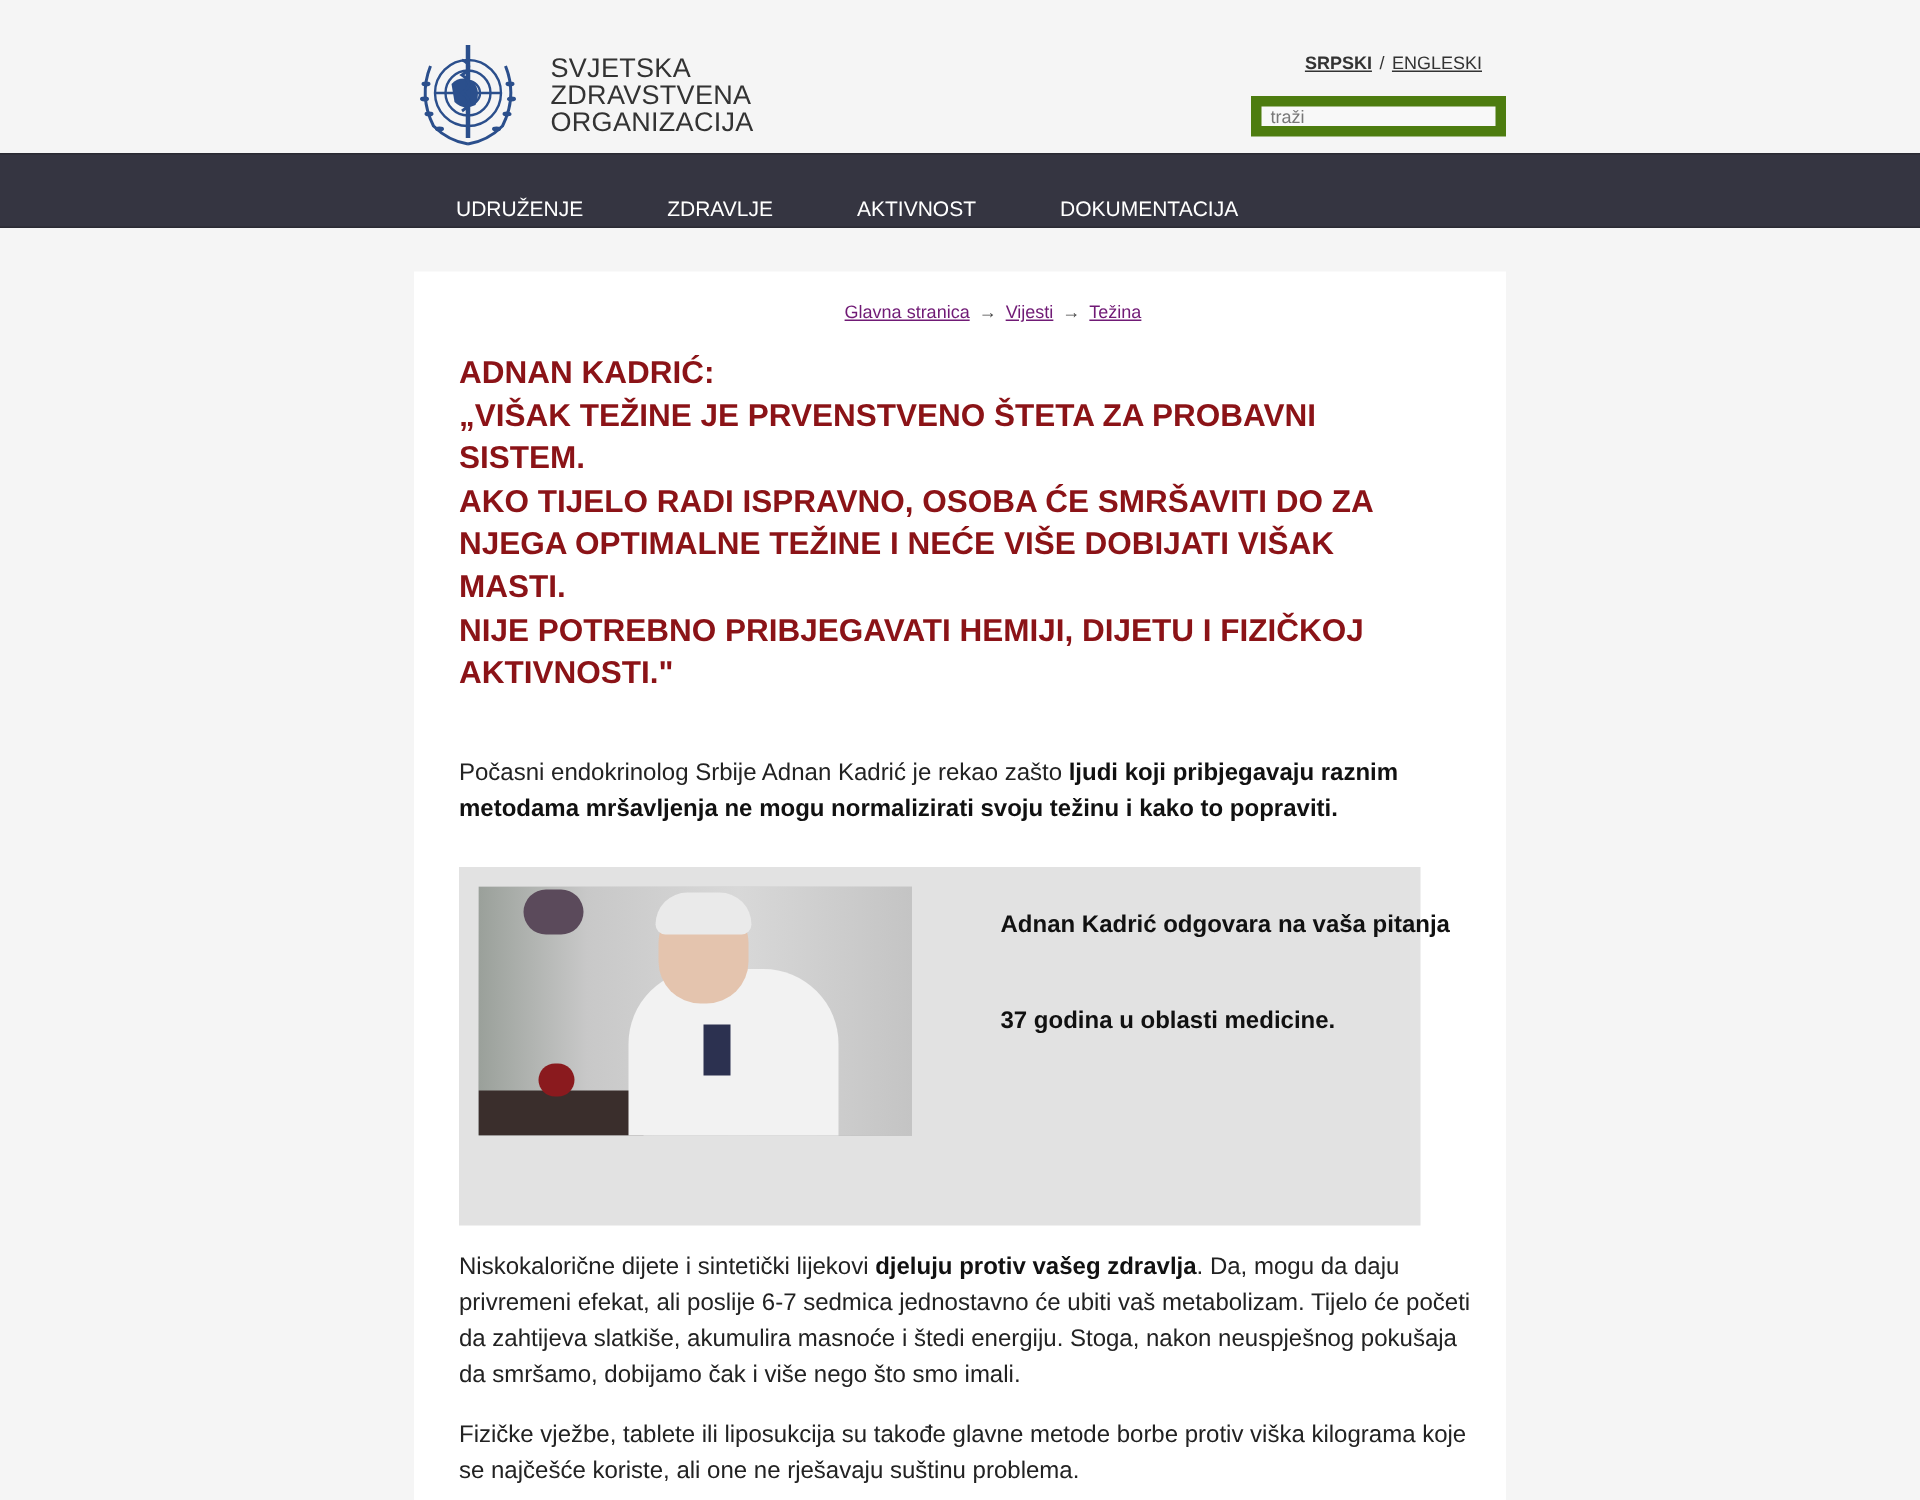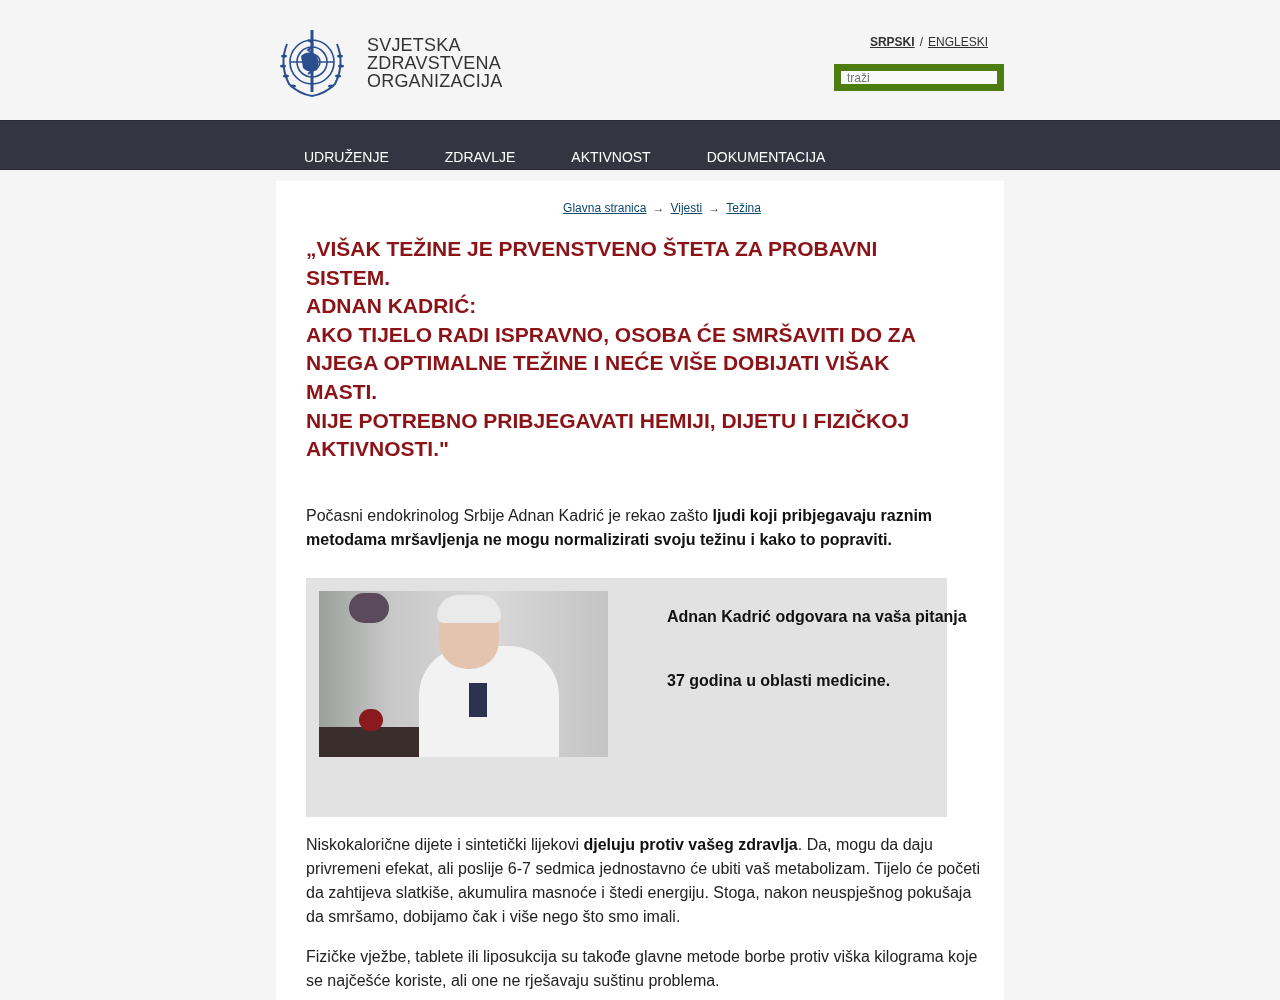--- a/index.html
+++ b/index.html
@@ -3,21 +3,21 @@
 <meta charset="utf-8">
 <style>
   * { box-sizing: border-box; margin: 0; padding: 0; }
   html, body { width: 1280px; height: 1000px; overflow: hidden; }
   body {
     background: #f5f5f5;
     font-family: "Liberation Sans", sans-serif;
     color: #222;
   }
   .header {
-    height: 120px;
+    height: 102px;
     position: relative;
     width: 1280px;
     text-decoration: underline;
   }
   .logo-wrap {
     position: absolute; left: 275px; top: 26px;
     display: flex; align-items: center;
   }
   .logo-emblem { width: 74px; height: 74px; }
   .logo-text {
@@ -49,21 +49,21 @@
   .nav ul { list-style: none; position: absolute; left: 304px; top: 12px; display: flex; height: 48px; align-items: center; }
   .nav li { color: #fff; font-size: 14px; margin-right: 56px; cursor: pointer; }
   .content {
     position: absolute; left: 276px; top: 181px;
     width: 728px; height: 819px; background: #fff;
   }
   .breadcrumb {
     text-align: center; font-size: 12px; color: #444; margin-top: 20px;
     padding-left: 44px;
   }
-  .breadcrumb a { color: #0c4a6e; text-decoration: underline; }
+  .breadcrumb a { color: #701a75; text-decoration: underline; }
   .breadcrumb .arrow { margin: 0 6px; color: #444; }
   .headline {
     margin: 20px 0 0 30px; width: 650px;
     color: #8b1317; font-weight: bold; font-size: 21px; line-height: 28.6px;
     text-transform: uppercase;
   }
   .headline div { }
   .lead {
     margin: 40px 0 0 30px; width: 650px;
     font-size: 16px; line-height: 24px; color: #222;
@@ -152,22 +152,22 @@
     <li>DOKUMENTACIJA</li>
   </ul>
 </div>
 
 <div class="content">
   <div class="breadcrumb">
     <a>Glavna stranica</a><span class="arrow">→</span><a>Vijesti</a><span class="arrow">→</span><a>Težina</a>
   </div>
 
   <h1 class="headline">
+    <div>ADNAN KADRIĆ:</div>
     <div>„VIŠAK TEŽINE JE PRVENSTVENO ŠTETA ZA PROBAVNI SISTEM.</div>
-    <div>ADNAN KADRIĆ:</div>
     <div>AKO TIJELO RADI ISPRAVNO, OSOBA ĆE SMRŠAVITI DO ZA NJEGA OPTIMALNE TEŽINE I NEĆE VIŠE DOBIJATI VIŠAK MASTI.</div>
     <div>NIJE POTREBNO PRIBJEGAVATI HEMIJI, DIJETU I FIZIČKOJ AKTIVNOSTI."</div>
   </h1>
 
   <p class="lead"><span>Počasni endokrinolog Srbije Adnan Kadrić je rekao zašto </span><b>ljudi koji pribjegavaju raznim metodama mršavljenja ne mogu normalizirati svoju težinu i kako to popraviti.</b></p>
 
   <div class="infobox">
     <div class="photo">
       <div class="wall"></div>
       <div class="plant"></div>

